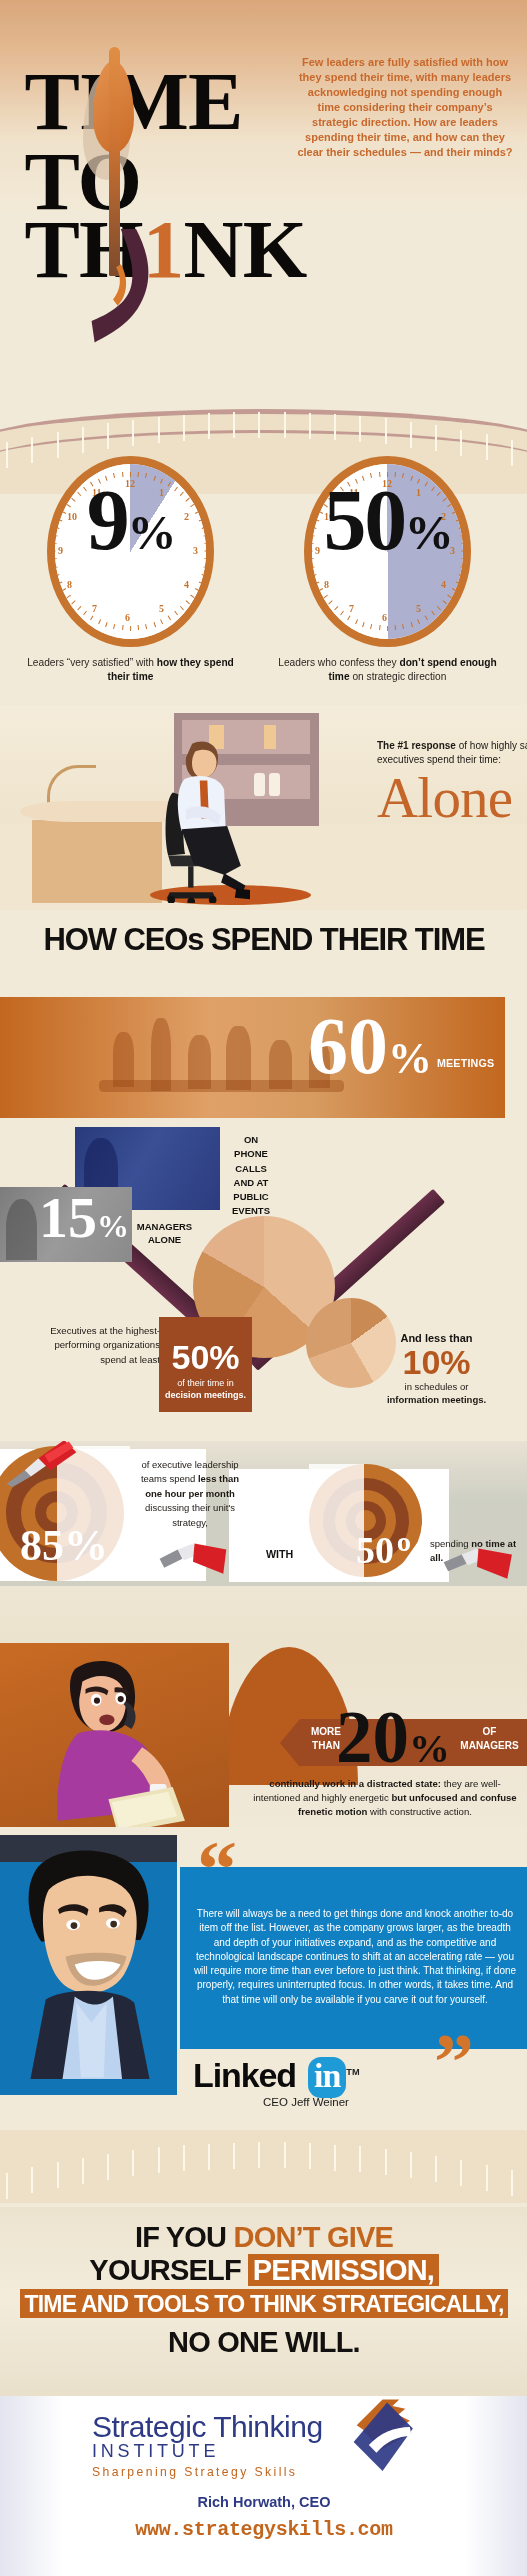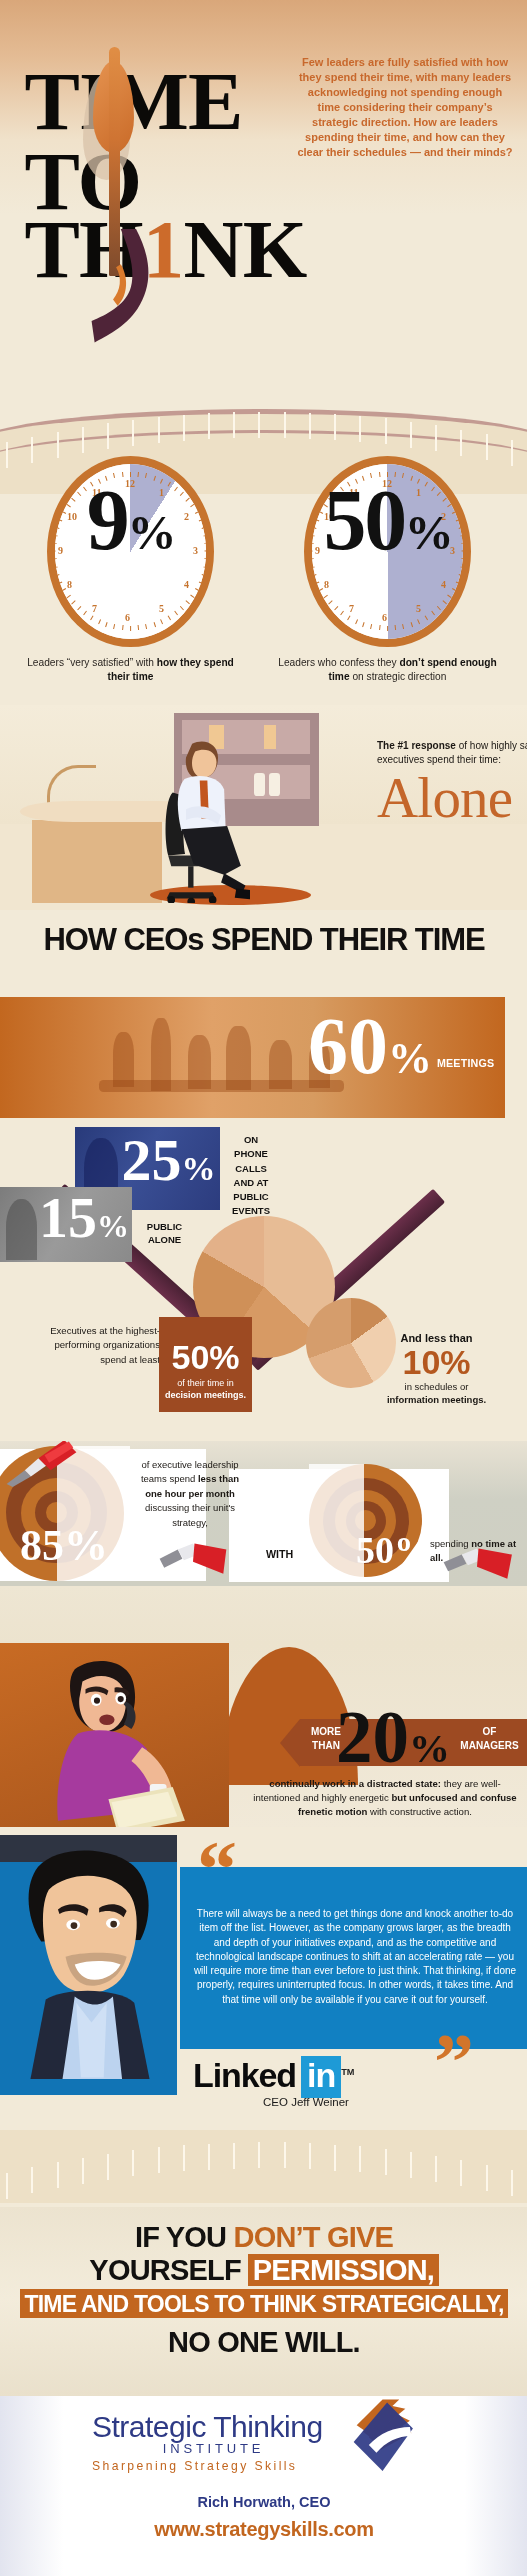--- a/index.html
+++ b/index.html
@@ -177,22 +177,22 @@
   .qbox { position:absolute; left:180px; top:40px; width:347px; height:182px; background:#1180c2; }
   .qmark { position:absolute; left:197px; top:18.4px; z-index:6; font-family:"Liberation Serif", serif;
     font-size:80px; line-height:.62; color:#d2752a; font-weight:700; }
   .qmark2 { position:absolute; left:434px; top:211px; z-index:6; font-family:"Liberation Serif", serif;
     font-size:80px; line-height:.62; color:#d2752a; font-weight:700; }
   .qtext { position:absolute; left:193px; top:80px; width:324px; text-align:center;
     color:#fff; font-size:10px; line-height:1.43; z-index:5; }
   .li-logo { position:absolute; left:193px; top:229px; z-index:7;
     font-family:"Liberation Sans", sans-serif; font-weight:700; font-size:34px; color:#0b0b0b;
     letter-spacing:-1.1px; }
-  .li-in { display:inline-block; background:#1e9ad6; color:#fff; border-radius:0;
-    padding:0 6.1px 3.1px; margin-left:5px; }
+  .li-in { display:inline-block; background:#1e9ad6; color:#fff; border-radius:13px;
+    padding:0 6.1px 3.1px; margin-left:12px;font-family:Liberation Serif, serif; }
   .li-tm { font-size:9.2px; vertical-align:super; color:#222; letter-spacing:0; font-weight:700; }
   .ceo-name { position:absolute; left:180px; top:269px; width:252px; text-align:center;
     font-size:11.5px; color:#1a1a1a; z-index:7; }
 
   
   .closer-arc { position:absolute; left:0; top:2130px; width:528px; height:73px; overflow:hidden; }
   .closer { position:absolute; left:0; top:2207px; width:528px; height:190px;
     background:linear-gradient(180deg,#ece3cf 0%,#f3ecdb 48%,#e9e0cb 100%); }
   .cl-line { font-family:"Liberation Sans", sans-serif; font-weight:700; letter-spacing:-0.8px; }
   .cl1 { position:absolute; left:0; top:13.8px; width:528px; text-align:center; font-size:29px; }
@@ -203,28 +203,28 @@
   .cl3 { position:absolute; left:0; top:83px; width:528px; text-align:center; font-size:23px; }
   .cl3 .hl { background:#c2661f; color:#fff; padding:1.5px 4.6px; }
   .cl4 { position:absolute; left:0; top:119px; width:528px; text-align:center; font-size:29px; color:#121110; }
 
   
   .footer { position:absolute; left:0; top:2396px; width:528px; height:180px;
     background:linear-gradient(90deg,#e2e4ef 0%,#ffffff 12%,#ffffff 88%,#e2e4ef 100%); }
   .fl-wrap { position:absolute; left:92px; top:13.8px; width:344px; }
   .fl-1 { font-size:30px; color:#2e3a85; font-weight:400; letter-spacing:-0.5px;
     font-family:"Liberation Sans", sans-serif; }
-  .fl-2 { font-size:13px; color:#2e3a85; letter-spacing:3.8px; text-align:center; width:243px;
+  .fl-2 { font-size:18px; color:#2e3a85; letter-spacing:3.8px; text-align:left; width:243px;
     margin-top:-3.1px; }
   .fl-3 { font-size:12.2px; color:#c2661f; letter-spacing:2.4px; margin-top:3.1px; }
   .fl-mark { position:absolute; left:343px; top:1.5px; width:73px; height:76px; }
   .f-ceo { position:absolute; left:0; top:98px; width:528px; text-align:center;
     font-size:14.5px; font-weight:700; color:#2e3a85; }
   .f-url { position:absolute; left:0; top:122px; width:528px; text-align:center;
-    font-size:20px; font-weight:700; color:#c2661f; letter-spacing:-0.3px; }
+    font-size:20px; font-weight:700; color:#c2661f; letter-spacing:-0.3px;font-family:Liberation Mono, monospace; }
 </style>
 </head>
 <body>
 
 <div class="page">
 
   <div class="hero">
     <div class="needle-shadow"></div>
     <div class="needle-tip"></div>
     <div class="needle"></div>
@@ -485,29 +485,28 @@
     <div class="silo" style="left:226px;top:29px;width:24.5px;height:64px;"></div>
     <div class="silo" style="left:269px;top:43px;width:23px;height:49px;"></div>
     <div class="silo" style="left:309px;top:44px;width:21.4px;height:47px;border-radius:40% 40% 0 0;"></div>
     <div class="silo" style="left:99px;top:83px;width:245px;height:12.2px;border-radius:4.6px;"></div>
     <div class="bar60-num"><span>60</span><span class="pc">%</span></div>
     <div class="bar60-lab">MEETINGS</div>
   </div>
 
   <div class="bar25">
     <div class="silo" style="left:9.2px;top:10.7px;width:34px;height:67px;background:rgba(20,30,90,.55);border-radius:46% 46% 0 0;"></div>
-    <div class="bar25-num"><span>25</span><span class="pc">%</span></div>
   </div>
   <div class="bar25-lab">ON PHONE CALLS AND AT PUBLIC EVENTS</div>
 
   <div class="bar15">
     <div class="silo" style="left:6.1px;top:12.2px;width:31px;height:61px;background:rgba(70,70,70,.5);border-radius:46% 46% 0 0;"></div>
     <div class="bar15-num"><span>15</span><span class="pc">%</span></div>
   </div>
-  <div class="bar15-lab">PUBLIC ALONE</div>
+  <div class="bar15-lab">MANAGERS ALONE</div>
 
   <div class="pie-big"></div>
   <div class="pie-small"></div>
 
   <div class="txt50-left">Executives at the highest-performing organizations spend at least</div>
   <div class="box50">
     <div class="n">50%</div>
     <div class="s"><span>of their time in</span><b>decision meetings.</b></div>
   </div>
   <div class="txt10">

